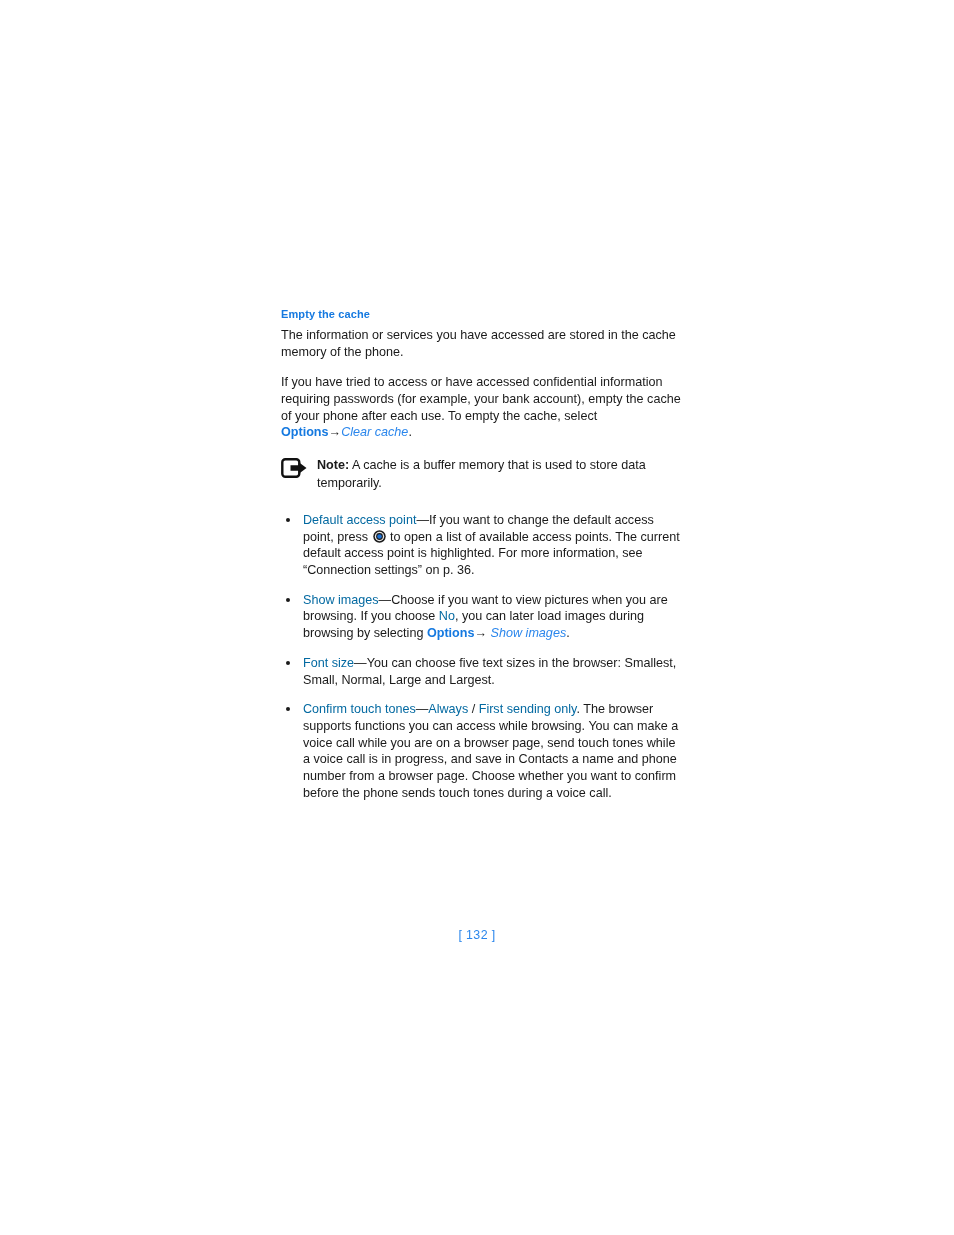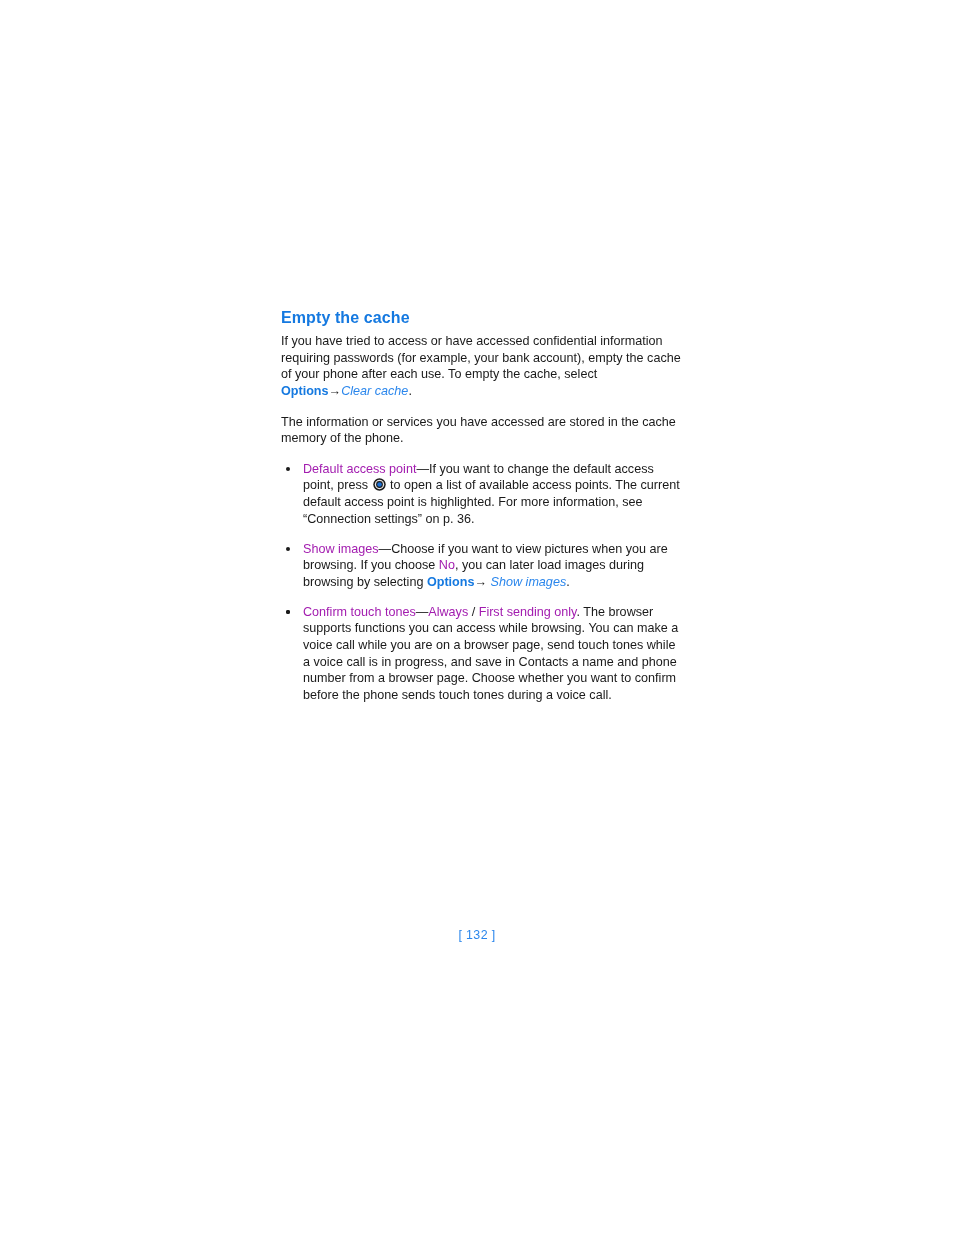--- a/index.html
+++ b/index.html
@@ -28,37 +28,37 @@
   
   .content {
     position: absolute;
     left: 281px;
     top: 308px;
     width: 400px;
   }
 
   
   .sub-heading {
-    font-size: 16px;
+    font-size: 11px;
     font-weight: bold;
     color: #1579e0;
     letter-spacing: 0.1px;
     margin: 0 0 6px 0;
     line-height: 1.2;
   }
 
   p.body {
     font-size: 12.6px;
     line-height: 16.6px;
     color: #1a1a1a;
     margin: 0 0 14px 0;
     text-align: left;
   }
 
-  .blue      { color: #a21caf; }
+  .blue      { color: #0369a1; }
   .blue-b    { color: #1579e0; font-weight: bold; }
   .blue-i    { color: #2a86ec; font-style: italic; }
   .blk       { color: #1a1a1a; }
   .arrow     { color: #1a1a1a; }
 
   
   .note-block {
     position: relative;
     margin: 6px 0 20px 0;
     padding-left: 36px;
@@ -146,35 +146,44 @@
 </style>
 </head>
 <body>
 
 <div class="page">
 
   <div class="content">
 
     <h2 class="sub-heading">Empty the cache</h2>
 
+    <p class="body">The information or services you have accessed are stored in the cache memory of the phone.</p>
+
     <p class="body"><span>If you have tried to access or have accessed confidential information requiring passwords (for example, your bank account), empty the cache of your phone after each use. To empty the cache, select </span><span class="blue-b">Options</span><span class="arrow">→</span><span class="blue-i">Clear cache</span><span class="blk">.</span></p>
 
-    <p class="body">The information or services you have accessed are stored in the cache memory of the phone.</p>
-
+    <div class="note-block">
+      <span class="note-icon">
+        <svg width="28" height="21" viewBox="0 0 28 21" xmlns="http://www.w3.org/2000/svg">
+          <rect x="1.3" y="1.3" width="17" height="17.5" rx="3" ry="3" fill="none" stroke="#111111" stroke-width="2.4"></rect>
+          <path d="M9.5 7.2 H17.5 V4.0 L25.5 10.0 L17.5 16.0 V12.8 H9.5 Z" fill="#111111"></path>
+        </svg>
+      </span>
+      <span class="note-text"><span class="note-label">Note:</span><span> A cache is a buffer memory that is used to store data temporarily.</span></span>
+    </div>
 
 
     <ul class="bullets">
       <li><span class="li-dot"></span><span class="seg"><span class="blue">Default access point</span><span class="blk">—If you want to change the default access point, press </span><span class="key-icon"><svg width="13" height="13" viewBox="0 0 13 13" xmlns="http://www.w3.org/2000/svg">
                 <circle cx="6.5" cy="6.5" r="6.2" fill="#1a1a1a"></circle>
                 <circle cx="6.5" cy="6.5" r="4.7" fill="#e8e8e8"></circle>
                 <circle cx="6.5" cy="6.5" r="3.4" fill="#1a1a1a"></circle>
                 <circle cx="6.5" cy="6.5" r="2.3" fill="#1a6fd4"></circle>
               </svg></span><span class="blk"> to open a list of available access points. The current default access point is highlighted. For more information, see “Connection settings” on p. 36.</span></span></li>
       <li><span class="li-dot"></span><span class="seg"><span class="blue">Show images</span><span class="blk">—Choose if you want to view pictures when you are browsing. If you choose </span><span class="blue">No</span><span class="blk">, you can later load images during browsing by selecting </span><span class="blue-b">Options</span><span class="blk">→ </span><span class="blue-i">Show images</span><span class="blk">.</span></span></li>
-      <li><span class="li-dot"></span></li>
+      <li><span class="li-dot"></span><span class="seg"><span class="blue">Font size</span><span class="blk">—You can choose five text sizes in the browser: Smallest, Small, Normal, Large and Largest.</span></span></li>
       <li><span class="li-dot"></span><span class="seg"><span class="blue">Confirm touch tones</span><span class="blk">—</span><span class="blue">Always</span><span class="blk"> / </span><span class="blue">First sending only</span><span class="blk">. The browser supports functions you can access while browsing. You can make a voice call while you are on a browser page, send touch tones while a voice call is in progress, and save in Contacts a name and phone number from a browser page. Choose whether you want to confirm before the phone sends touch tones during a voice call.</span></span></li>
     </ul>
 
   </div>
 
   <div class="page-number">[ 132 ]</div>
 
 </div>
 
 </body></html>

